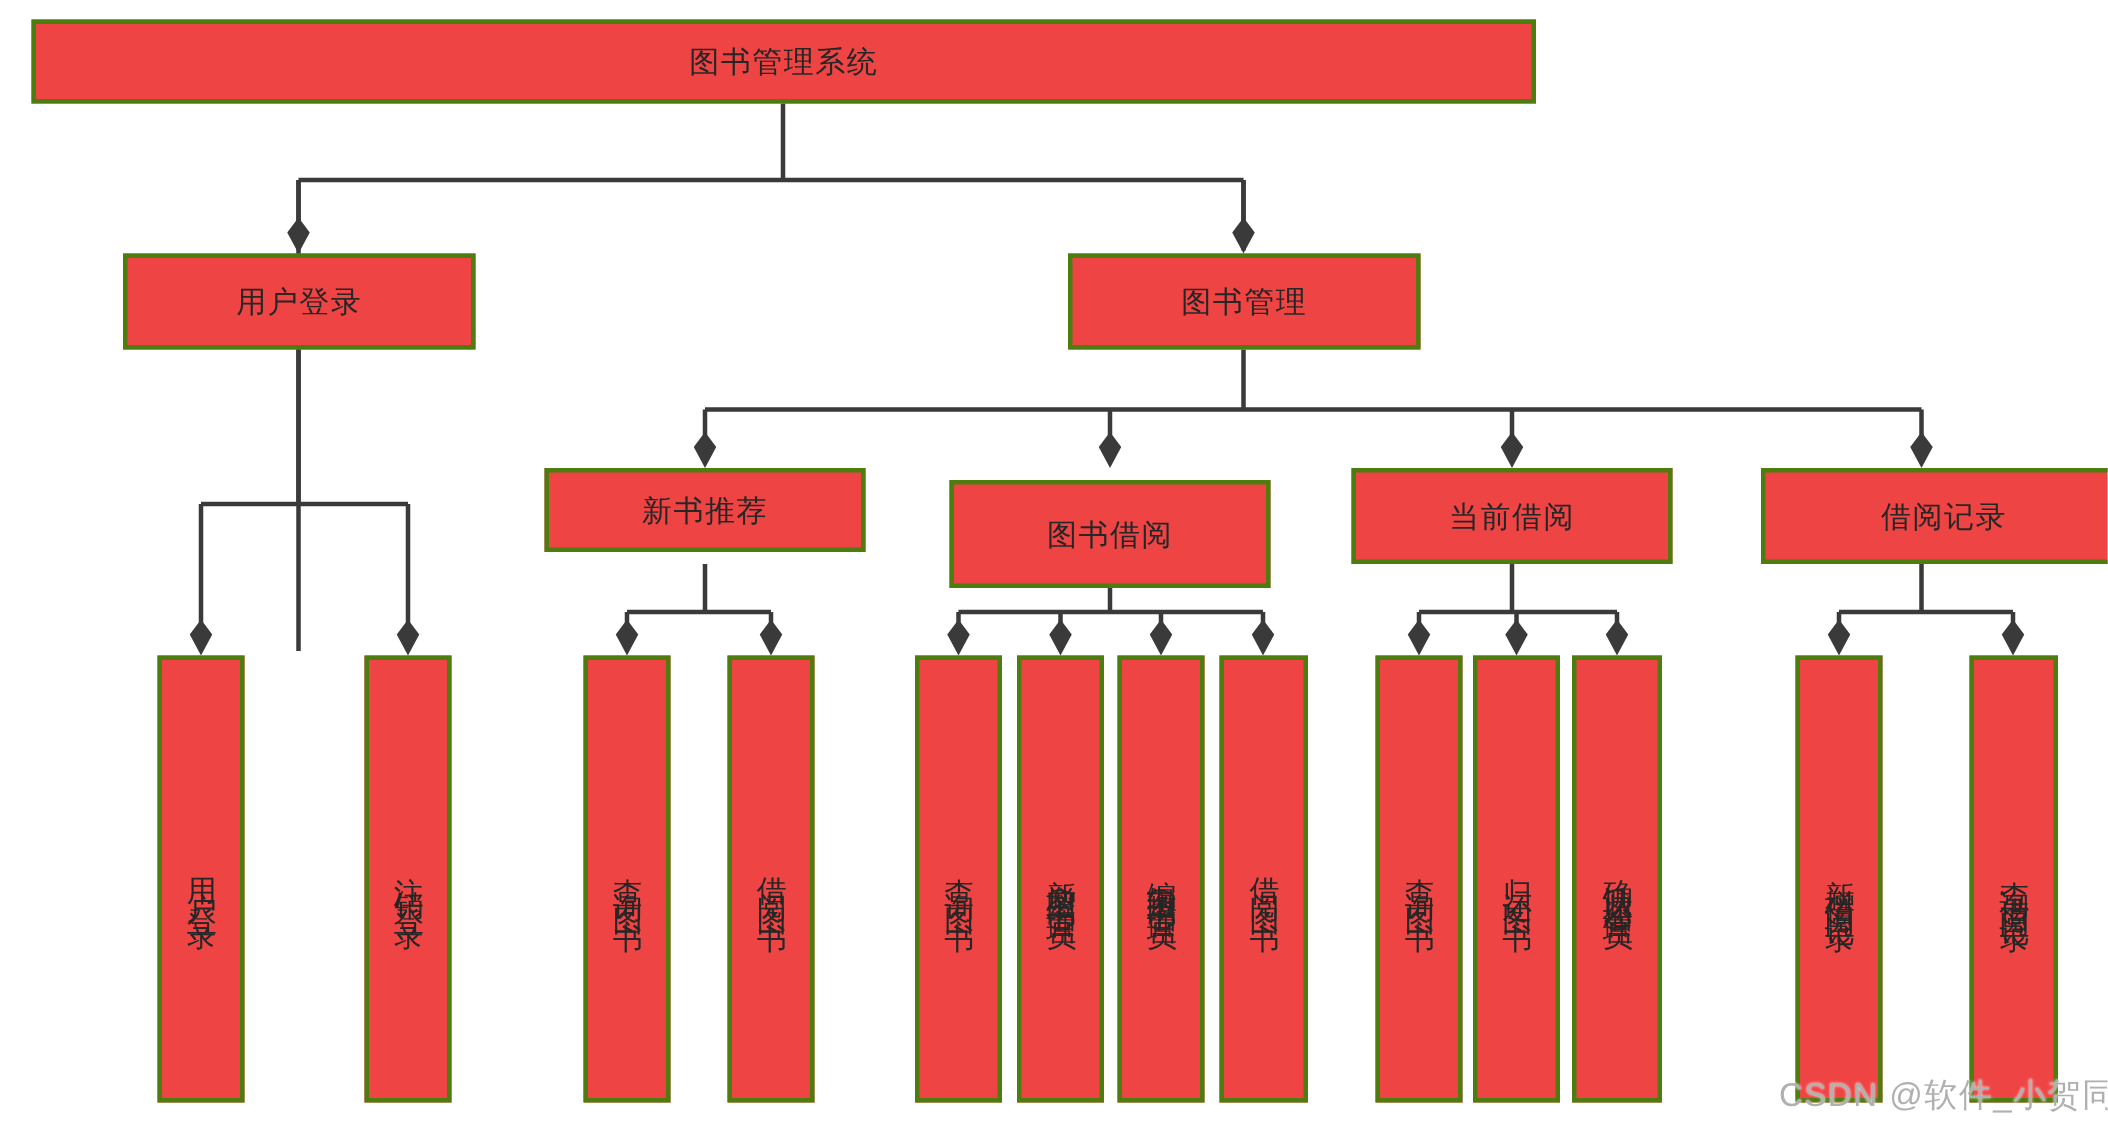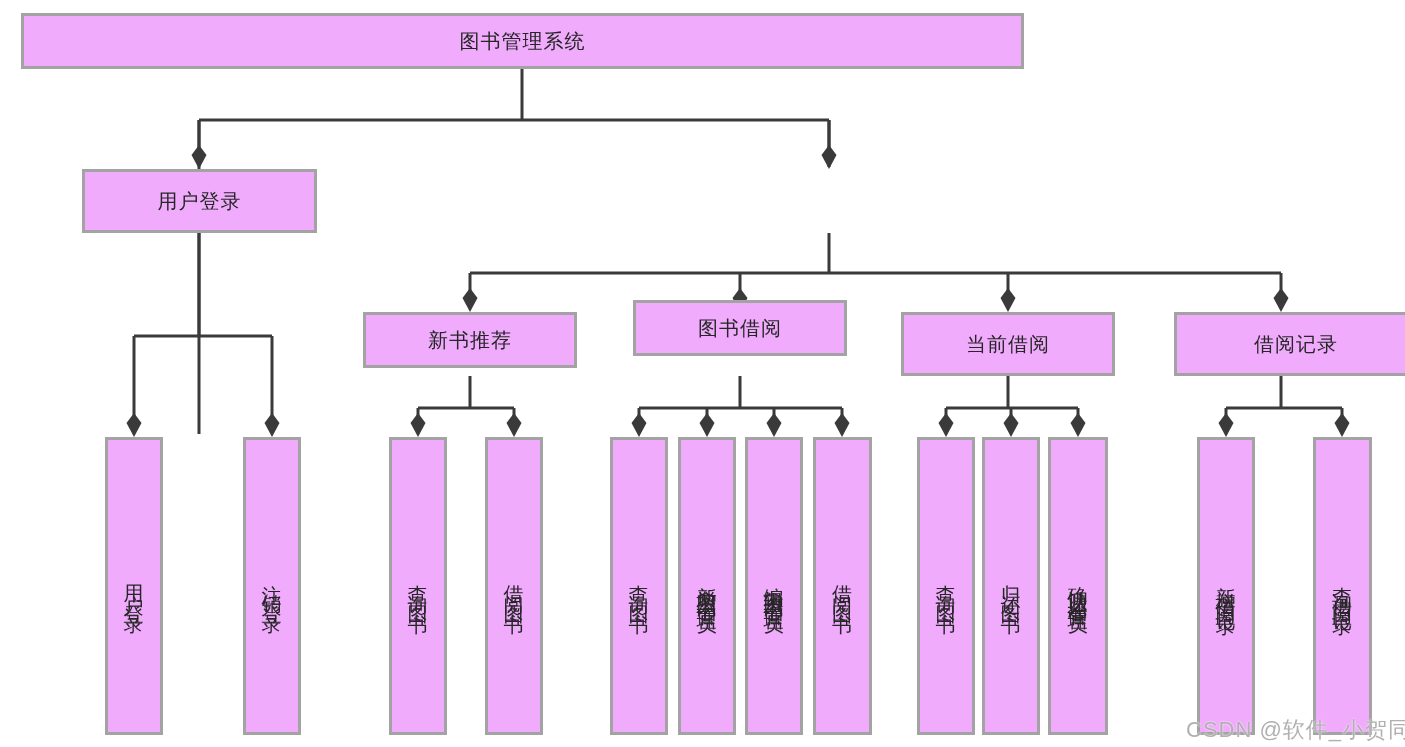--- a/index.html
+++ b/index.html
@@ -1,20 +1,20 @@
 <!DOCTYPE html>
 <html><head>
 <meta charset="utf-8">
 <style>
   html,body{margin:0;padding:0;background:#ffffff;}
   body{width:1405px;height:747px;position:relative;overflow:hidden;
        font-family:"Liberation Sans", sans-serif;}
   .canvas{position:absolute;left:0;top:0;width:1405px;height:747px;background:#fff;}
   svg.connectors{position:absolute;left:0;top:0;width:1405px;height:747px;}
-  .box{position:absolute;box-sizing:border-box;border:3px solid #a3a3a3;background:#f0abfc;
+  .box{position:absolute;box-sizing:border-box;border:3px solid #4d7c0f;background:#ef4444;
        display:flex;align-items:center;justify-content:center;
        color:#262626;font-size:20px;letter-spacing:1px;white-space:nowrap;}
   .vbox{writing-mode:vertical-lr;text-orientation:mixed;
         letter-spacing:10px;line-height:1.0;font-size:20px;
         padding-top:6px;overflow:hidden;}
   .watermark{position:absolute;color:#b0b0b0;font-size:22px;letter-spacing:1px;
              text-shadow:0 0 2px #ffffff;white-space:nowrap;}
 </style>
 </head>
 <body>
@@ -62,23 +62,24 @@
       <polygon points="1011,413 1018.5,423 1011,437 1003.5,423"></polygon>
       <polygon points="1078,413 1085.5,423 1078,437 1070.5,423"></polygon>
       <polygon points="1226,413 1233.5,423 1226,437 1218.5,423"></polygon>
       <polygon points="1342,413 1349.5,423 1342,437 1334.5,423"></polygon>
     </g>
   </svg>
 
   <div class="box" style="left:21px;top:13px;width:1003px;height:56px">图书管理系统</div>
 
   <div class="box" style="left:82px;top:169px;width:235px;height:64px">用户登录</div>
+  <div class="box" style="left:712px;top:169px;width:235px;height:64px">图书管理</div>
 
   <div class="box" style="left:363px;top:312px;width:214px;height:56px">新书推荐</div>
-  <div class="box" style="left:633px;top:300px;width:214px;height:56px">图书借阅</div>
+  <div class="box" style="left:633px;top:320px;width:214px;height:72px">图书借阅</div>
   <div class="box" style="left:901px;top:312px;width:214px;height:64px">当前借阅</div>
   <div class="box" style="left:1174px;top:312px;width:244px;height:64px">借阅记录</div>
 
   <div class="box vbox" style="left:105px;top:437px;width:58px;height:298px">用户登录</div>
   <div class="box vbox" style="left:243px;top:437px;width:58px;height:298px">注销登录</div>
 
   <div class="box vbox" style="left:389px;top:437px;width:58px;height:298px">查询图书</div>
   <div class="box vbox" style="left:485px;top:437px;width:58px;height:298px">借阅图书</div>
 
   <div class="box vbox" style="left:610px;top:437px;width:58px;height:298px">查询图书</div>

